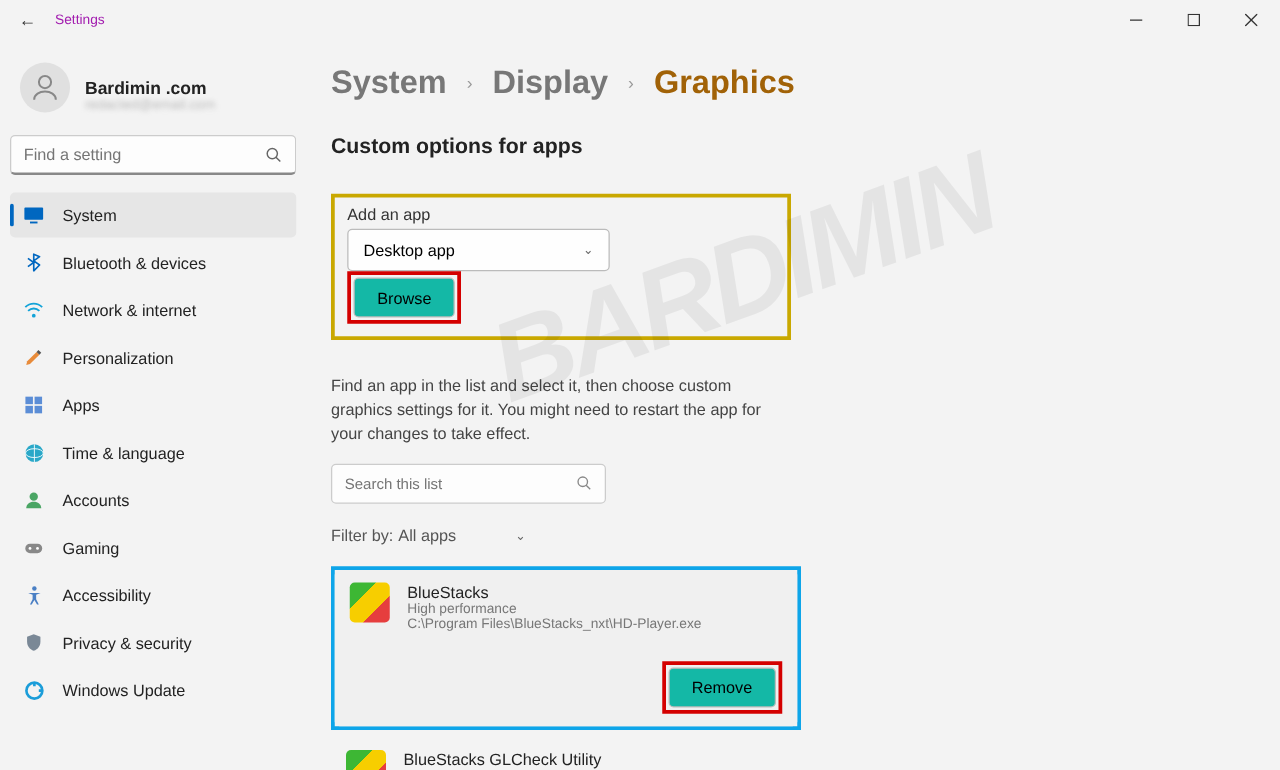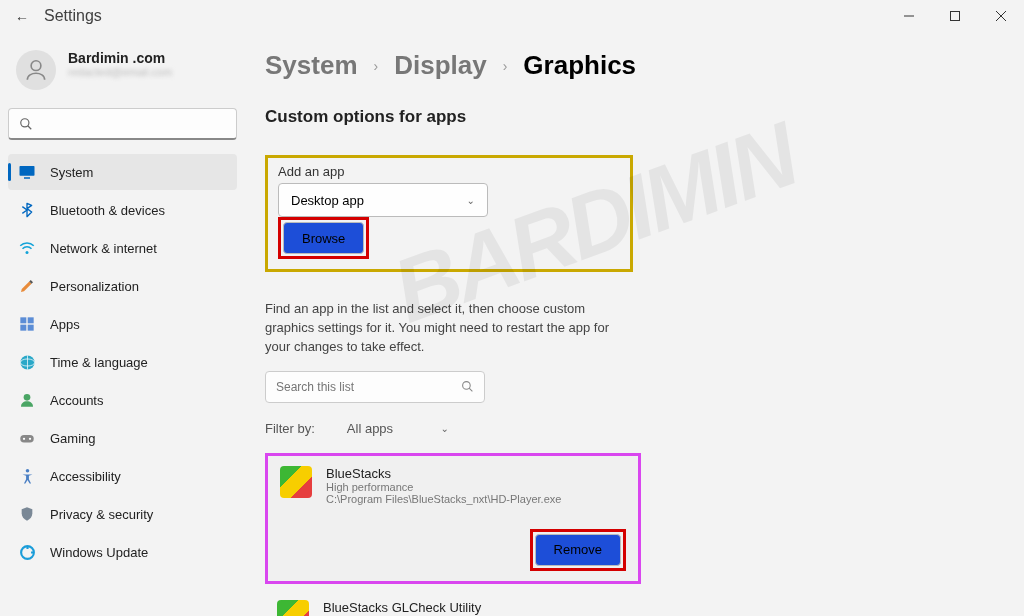--- a/index.html
+++ b/index.html
@@ -1,61 +1,61 @@
 <!DOCTYPE html>
 <html><head>
 <meta charset="utf-8">
 <style>
 * { margin:0; padding:0; box-sizing:border-box; font-family:"Segoe UI",Arial,sans-serif; }
 body { background:#f3f3f3; width:1024px; height:616px; overflow:hidden; position:relative; }
 .titlebar { height:32px; display:flex; align-items:center; background:#f3f3f3; }
 .titlebar .back { width:44px; text-align:center; font-size:14px; color:#333; cursor:pointer; }
-.titlebar .apptitle { font-size:16px; color:#404040; }
+.titlebar .apptitle { font-size:11px; color:#a21caf; }
 .titlebar .winctl { margin-left:auto; display:flex; }
 .titlebar .winctl > div { width:46px; height:32px; display:flex; align-items:center; justify-content:center; cursor:pointer; font-size:10px; color:#333; }
 .window { display:flex; height:584px; }
 .sidebar { width:245px; padding:10px 8px 0 8px; }
-.profile { display:flex; align-items:flex-start; padding:8px 8px 18px 8px; gap:12px; }
+.profile { display:flex; align-items:flex-end; padding:8px 8px 18px 8px; gap:12px; }
 .avatar { width:40px; height:40px; border-radius:50%; background:#e0e0e0; display:flex; align-items:center; justify-content:center; }
 .profile-name { font-size:14px; font-weight:600; color:#222; }
 .profile-email { font-size:11px; color:#bbb; filter:blur(2px); }
 .searchbox { display:flex; align-items:center; border:1px solid #ccc; border-bottom:2px solid #888; border-radius:4px; height:32px; padding:0 10px; background:#fdfdfd; margin:0 0 14px 0; }
 .searchbox input { border:none; outline:none; flex:1; font-size:13px; background:transparent; }
 .navlist { display:flex; flex-direction:column; gap:2px; }
 .navitem { display:flex; align-items:center; height:36px; border-radius:4px; padding:0 10px; font-size:13px; color:#222; cursor:pointer; gap:14px; position:relative; }
 .navitem.active { background:#e6e6e6; }
 .navitem.active::before { content:""; position:absolute; left:0; top:9px; width:3px; height:18px; background:#0067c0; border-radius:2px; }
 .navicon { width:18px; height:18px; display:flex; align-items:center; justify-content:center; flex-shrink:0; }
 .main { flex:1; padding:10px 20px 0 20px; overflow-y:auto; position:relative; }
 .watermark { position:absolute; font-size:90px; font-weight:800; font-style:italic; color:rgba(0,0,0,0.06); transform:rotate(-20deg); top:140px; left:140px; pointer-events:none; letter-spacing:-4px; }
 .breadcrumb { display:flex; align-items:center; gap:16px; margin-bottom:26px; margin-top:8px; }
 .breadcrumb .bc { font-size:26px; font-weight:600; color:#777; cursor:pointer; }
-.breadcrumb .bc.current { color:#000000; }
+.breadcrumb .bc.current { color:#a16207; }
 .breadcrumb .chev { color:#999; font-size:14px; }
 .section-title { font-size:17px; font-weight:600; color:#222; margin-bottom:28px; }
 .box-highlight { border:3px solid #c9a800; padding:6px 10px 10px 10px; width:368px; margin-bottom:14px; }
 .label-sm { font-size:13px; color:#333; margin-bottom:4px; }
 .dropdown { border:1px solid #bbb; border-radius:4px; height:34px; display:flex; align-items:center; padding:0 12px; background:#fefefe; cursor:pointer; justify-content:space-between; width:210px; font-size:13px; margin-bottom:0; }
 .dropdown.sm { width:110px; height:28px; border:none; background:transparent; padding:0 4px; }
-.btn { border:1px solid #bbb; border-radius:4px; height:32px; padding:0 18px; background:#1d4ed8; cursor:pointer; font-size:13px; display:inline-flex; align-items:center; }
+.btn { border:1px solid #bbb; border-radius:4px; height:32px; padding:0 18px; background:#14b8a6; cursor:pointer; font-size:13px; display:inline-flex; align-items:center; }
 .red-box { border:3px solid #d40000; padding:2px; display:inline-block; }
 .desc { font-size:13px; color:#444; max-width:370px; line-height:1.45; margin-bottom:14px;margin-top:28px; }
 .searchlist { width:220px; border:1px solid #ccc; border-radius:4px; height:32px; display:flex; align-items:center; padding:0 10px; background:#fdfdfd; margin-bottom:12px; }
 .searchlist input { border:none; outline:none; flex:1; font-size:12px; background:transparent; color:#6d28d9; }
-.filterrow { display:flex; align-items:center; gap:28px; font-size:13px; color:#555; margin-bottom:10px; }
+.filterrow { display:flex; align-items:center; gap:0; font-size:13px; color:#555; margin-bottom:10px; }
 .applist { display:flex; flex-direction:column; gap:6px; }
 .appitem { display:flex; padding:10px 12px; border-radius:4px; gap:14px; width:370px; }
 .appitem.expanded { background:#f0f0f0; flex-direction:column; }
 .appicon { width:32px; height:32px; border-radius:4px; flex-shrink:0; }
 .appinfo { flex:1; }
 .appname { font-size:13px; color:#222; }
 .appsub { font-size:11px; color:#777; }
 .apppath { font-size:11px; color:#777; }
 .appactions { display:flex; gap:8px; justify-content:flex-end; padding-top:10px; }
-.box-highlight2 { border:3px solid #d946ef; width:376px; }
+.box-highlight2 { border:3px solid #0ea5e9; width:376px; }
 .approw { display:flex; gap:14px; }
 svg { display:block; }
 </style>
 </head>
 <body>
 
 <div class="titlebar">
   <div class="back">←</div>
   <div class="apptitle">Settings</div>
   <div class="winctl">
@@ -86,20 +86,21 @@
             <circle cx="12" cy="8" r="4.5" fill="none" stroke="#888" stroke-width="1.5"></circle>
             <path d="M4 21c0-4 4-6 8-6s8 2 8 6" fill="none" stroke="#888" stroke-width="1.5"></path>
           </svg>
       </div>
       <div>
         <div class="profile-name">Bardimin .com</div>
         <div class="profile-email">redacted@email.com</div>
       </div>
     </div>
     <div class="searchbox">
+      <input placeholder="Find a setting" style="">
       <span>
           <svg width="14" height="14" viewBox="0 0 24 24">
             <circle cx="10" cy="10" r="7" fill="none" stroke="#666" stroke-width="2"></circle>
             <line x1="15" y1="15" x2="21" y2="21" stroke="#666" stroke-width="2"></line>
           </svg>
         </span>
     </div>
     <div class="navlist">
       <div class="navitem active">
         <span class="navicon">

